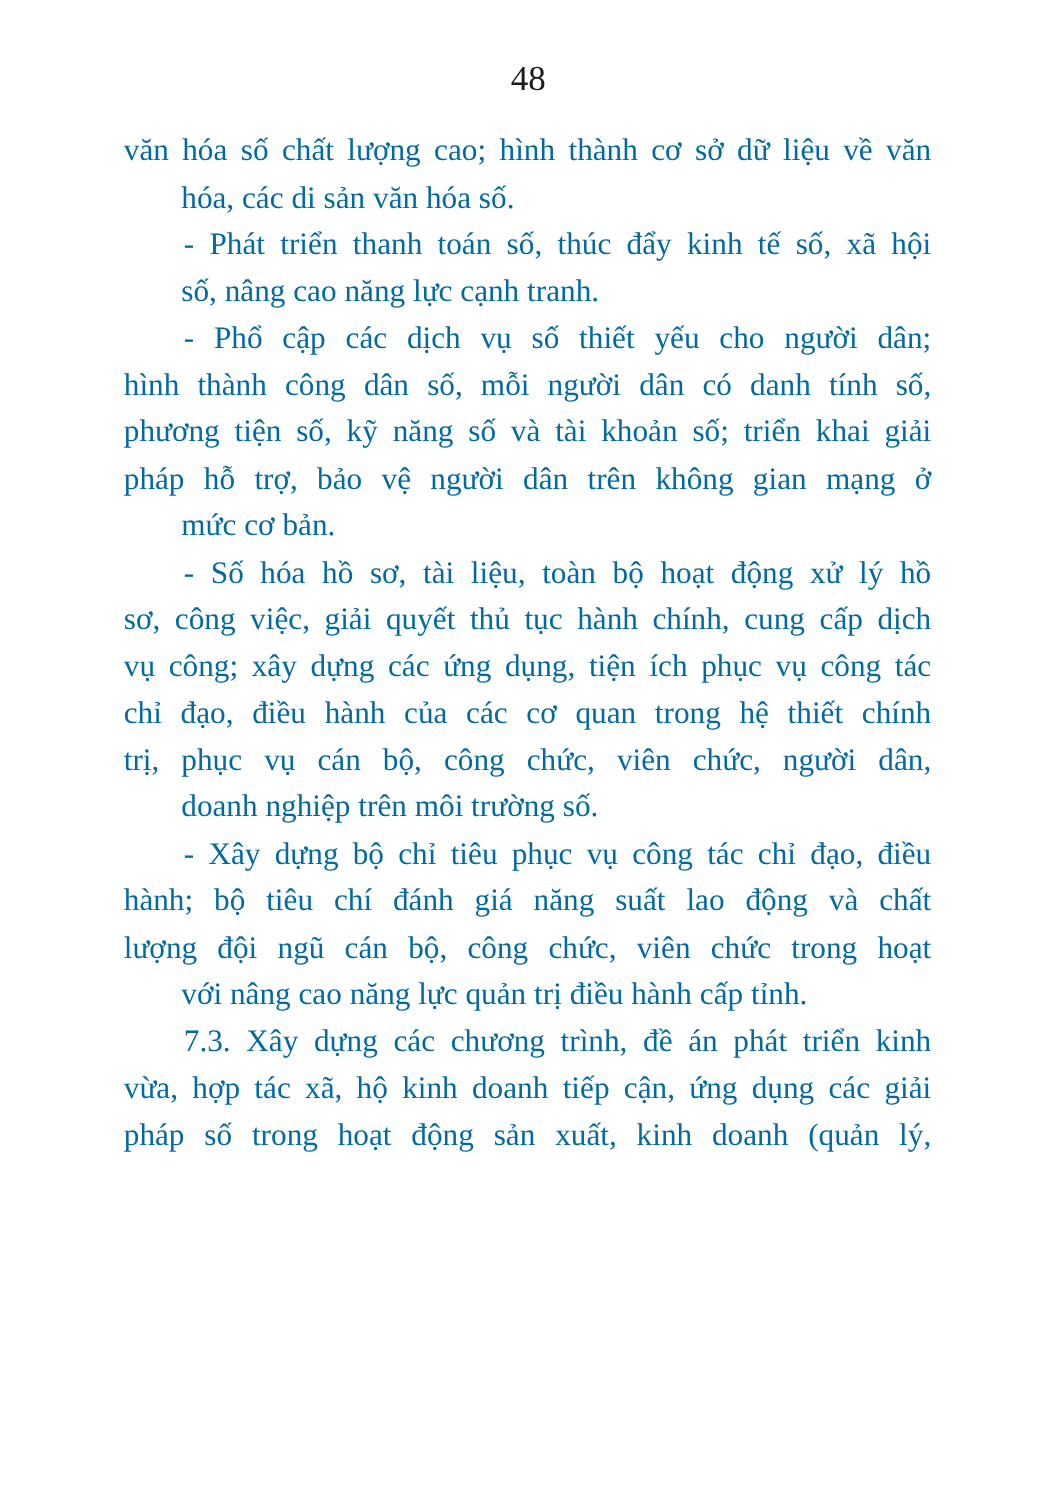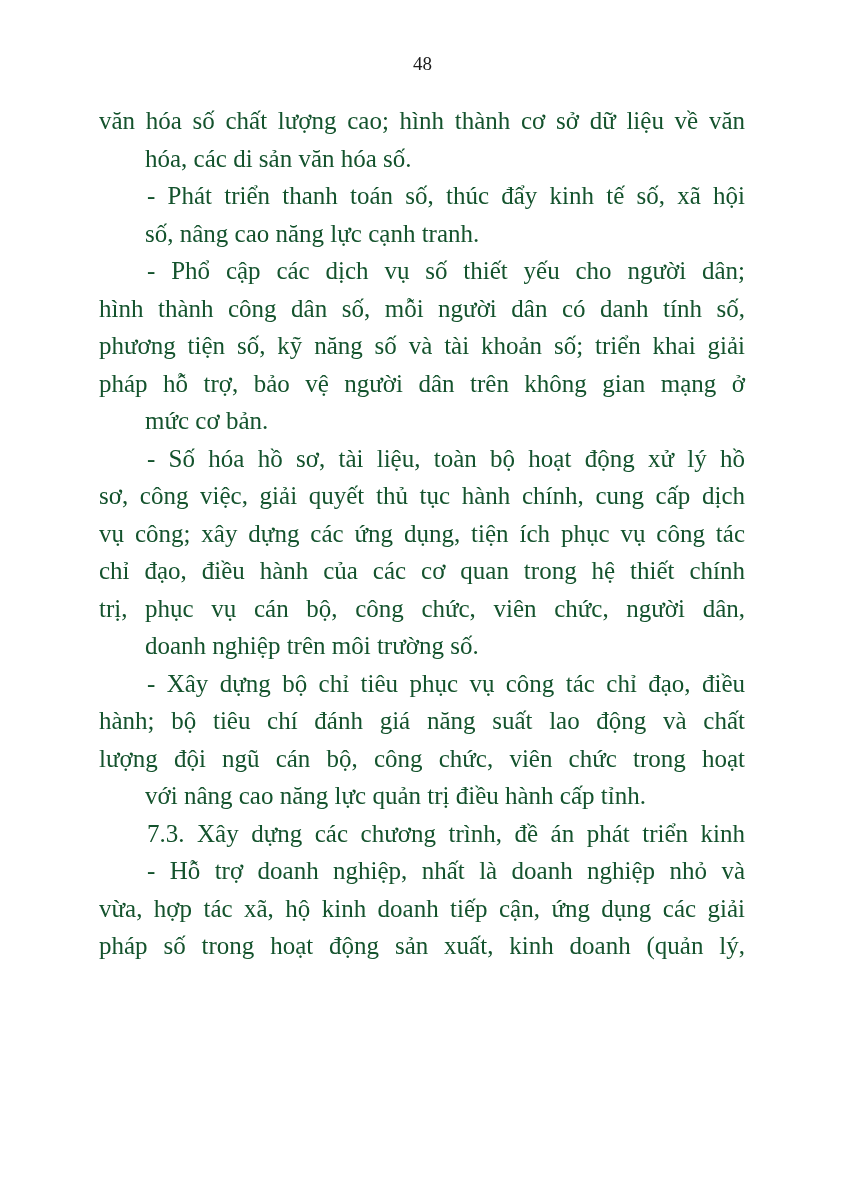--- a/index.html
+++ b/index.html
@@ -19,32 +19,32 @@
     background: #ffffff;
     color: #151515;
     font-family: "Liberation Serif", "DejaVu Serif", serif;
   }
   .page-number {
     position: absolute;
     top: 45px;
     left: 0;
     width: 100%;
     text-align: center;
-    font-size: 19px;
+    font-size: 28px;
     line-height: 37px;
     color: #1a1a1a;
   }
   .body-text {
     position: absolute;
     top: 102px;
     left: 99px;
     width: 646px;
     font-size: 25px;
     line-height: 37.5px;
-    color: #14532d;
+    color: #0369a1;
   }
   .para {
     margin: 0;
     padding: 0;
   }
   .line {
     text-align: justify;
     text-align-last: justify;
     white-space: normal;
     height: 37.5px;
@@ -100,19 +100,18 @@
       <div class="line">hành; bộ tiêu chí đánh giá năng suất lao động và chất</div>
       <div class="line">lượng đội ngũ cán bộ, công chức, viên chức trong hoạt</div>
       <div class="line last-left">với nâng cao năng lực quản trị điều hành cấp tỉnh.</div>
     </div>
 
     <div class="para heading">
       <div class="line first-indent">7.3. Xây dựng các chương trình, đề án phát triển kinh</div>
     </div>
 
     <div class="para">
-      <div class="line first-indent">- Hỗ trợ doanh nghiệp, nhất là doanh nghiệp nhỏ và</div>
       <div class="line">vừa, hợp tác xã, hộ kinh doanh tiếp cận, ứng dụng các giải</div>
       <div class="line">pháp số trong hoạt động sản xuất, kinh doanh (quản lý,</div>
     </div>
 
   </main>
 </div>
 
 </body></html>

